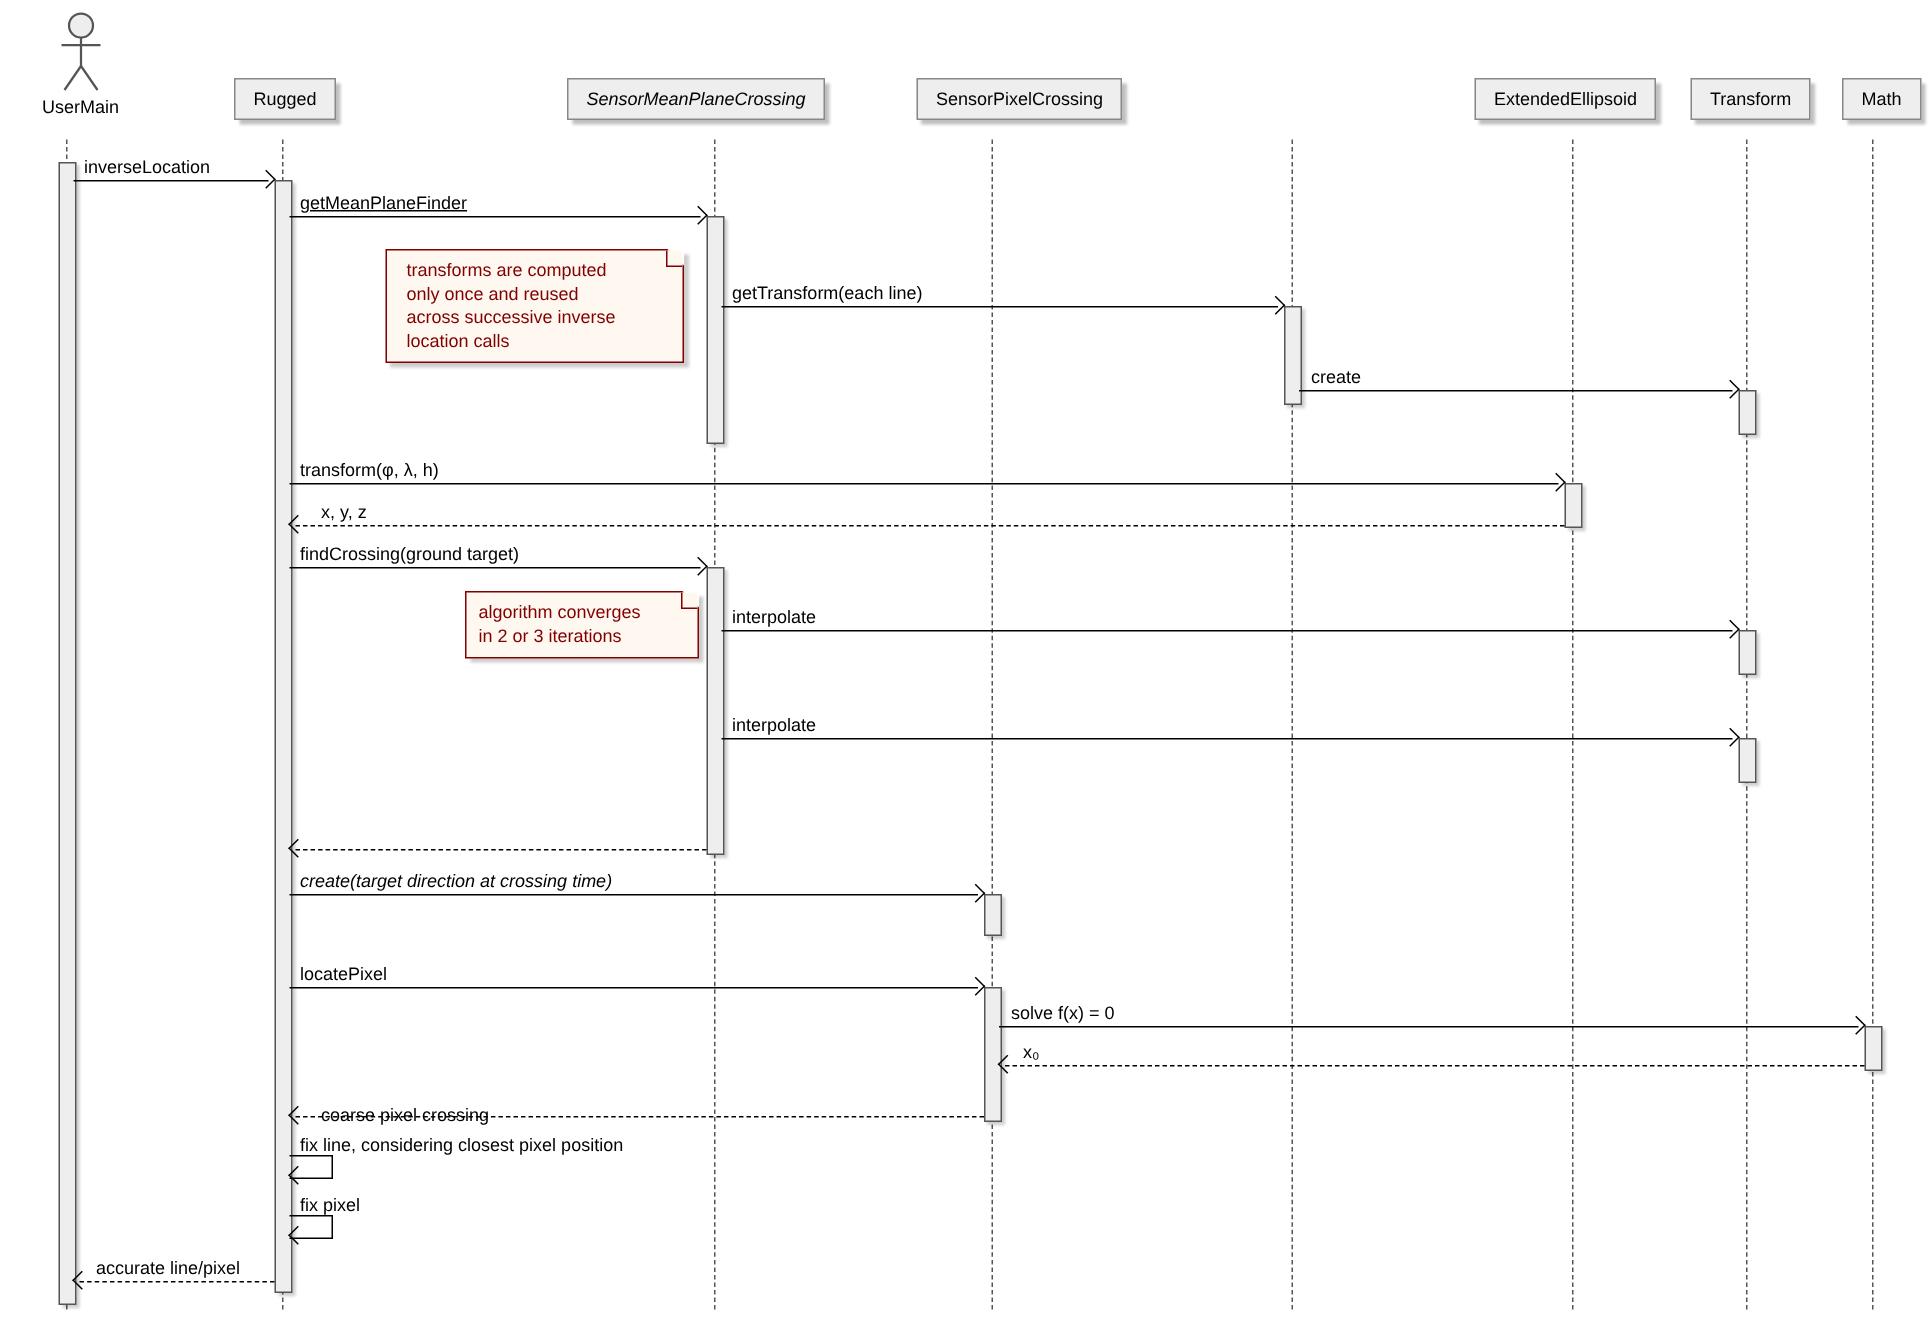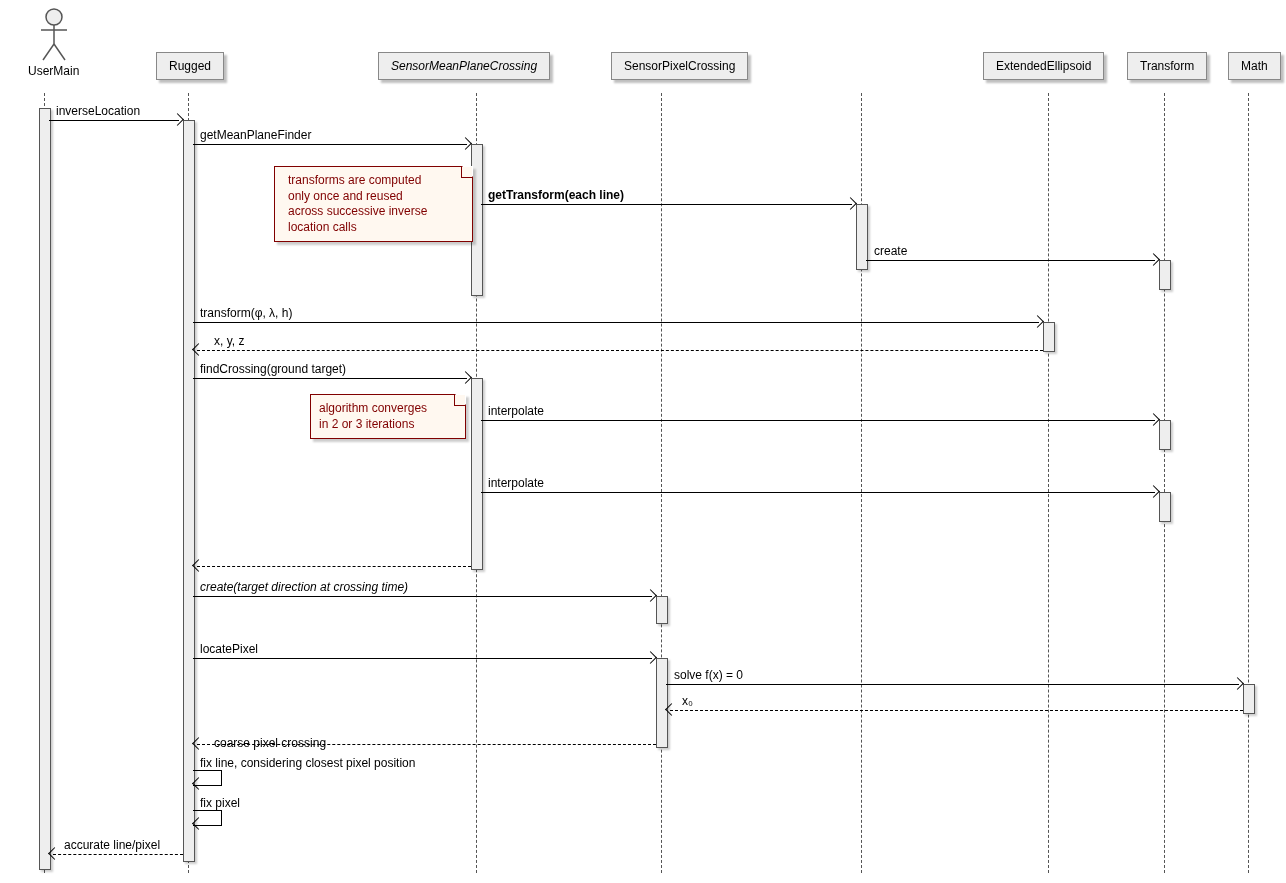--- a/index.html
+++ b/index.html
@@ -162,32 +162,32 @@
   <div class="activation" style="left:1151px; top:412px; height:28px;"></div>
   <div class="activation" style="left:1151px; top:484px; height:28px;"></div>
   <div class="activation" style="left:648px; top:588px; height:26px;"></div>
   <div class="activation" style="left:648px; top:650px; height:88px;"></div>
   <div class="activation" style="left:1235px; top:676px; height:28px;"></div>
 
   <div class="msg-label" style="left:48px; top:96px;">inverseLocation</div>
   <div class="arrow-line" style="left:41px; top:112px; width:130px;"></div>
   <div class="arrow-head open-right" style="left:165px; top:107px;"></div>
 
-  <div class="msg-label" style="left:192px; top:120px;">getMeanPlaneFinder</div>
+  <div class="msg-label" style="left:192px; top:120px;text-decoration:underline;">getMeanPlaneFinder</div>
   <div class="arrow-line" style="left:185px; top:136px; width:274px;"></div>
   <div class="arrow-head open-right" style="left:453px; top:131px;"></div>
 
-  <div class="note" style="left:266px; top:158px; width:174px;padding-left:13px;">
+  <div class="note" style="left:249px; top:158px; width:174px;padding-left:13px;">
     <span style="white-space:pre-line;">transforms are computed
 only once and reused
 across successive inverse
 location calls</span>
   </div>
 
-  <div class="msg-label" style="left:480px; top:180px;font-weight:bold;">getTransform(each line)</div>
+  <div class="msg-label" style="left:480px; top:180px;">getTransform(each line)</div>
   <div class="arrow-line" style="left:473px; top:196px; width:371px;"></div>
   <div class="arrow-head open-right" style="left:838px; top:191px;"></div>
 
   <div class="msg-label" style="left:866px; top:236px;">create</div>
   <div class="arrow-line" style="left:858px; top:252px; width:289px;"></div>
   <div class="arrow-head open-right" style="left:1141px; top:247px;"></div>
 
   <div class="msg-label" style="left:192px; top:298px;">transform(φ, λ, h)</div>
   <div class="arrow-line" style="left:185px; top:314px; width:846px;"></div>
   <div class="arrow-head open-right" style="left:1025px; top:309px;"></div>

